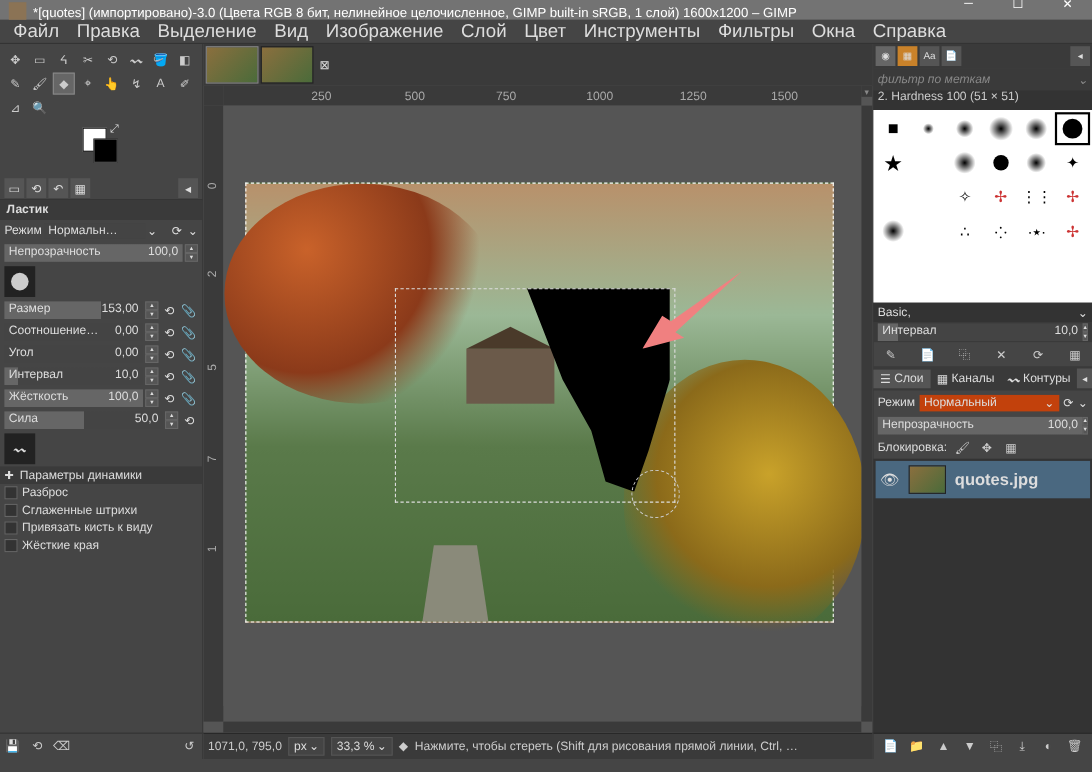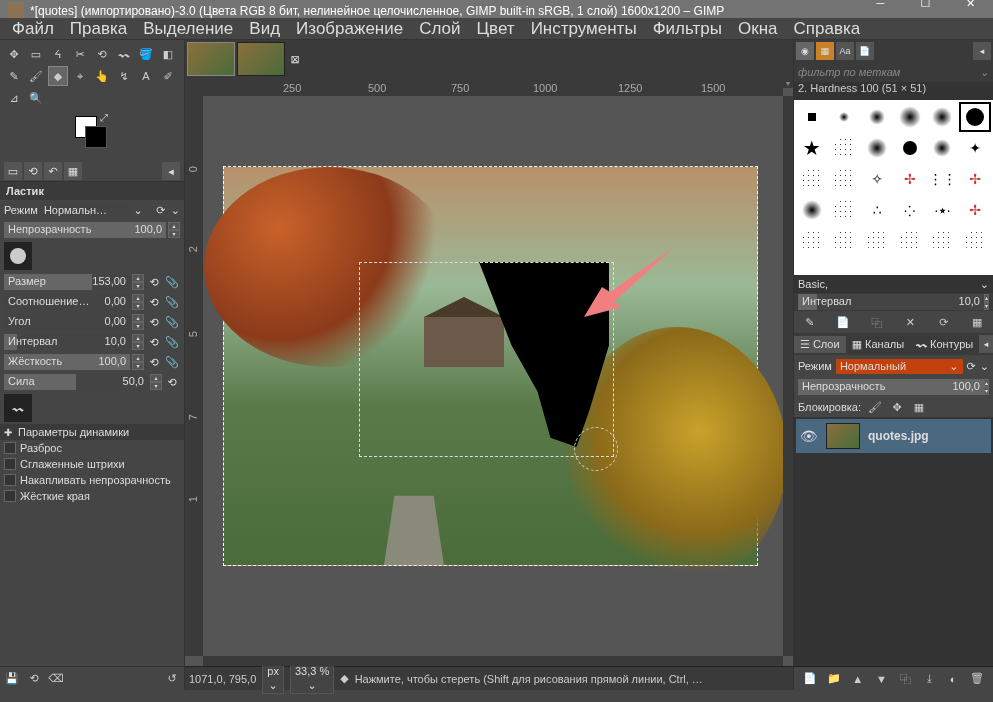--- a/index.html
+++ b/index.html
@@ -81,21 +81,21 @@
 .road { position: absolute; bottom: 0; left: 160px; width: 60px; height: 150px; background: #8a8a7a; transform: perspective(200px) rotateX(45deg); transform-origin: bottom; }
 .selection-rect { position: absolute; top: 95px; left: 135px; width: 255px; height: 195px; border: 1px dashed #ddd; }
 .erased { position: absolute; top: 95px; left: 255px; width: 130px; height: 185px; background: #000; clip-path: polygon(0 0, 100% 0, 100% 45%, 85% 80%, 75% 100%, 55% 95%, 45% 70%, 25% 45%); }
 .cursor-circle { position: absolute; top: 260px; left: 350px; width: 44px; height: 44px; border: 1px dashed #ccc; border-radius: 50%; }
 .arrow-annot { position: absolute; top: 80px; left: 360px; width: 90px; height: 70px; }
 .arrow-annot svg { width: 100%; height: 100%; }
 
 
 .statusbar { height: 24px; background: #3a3a3a; display: flex; align-items: center; padding: 0 4px; gap: 6px; border-top: 1px solid #222; }
 .status-item { font-size: 11px; color: #ccc; }
-.status-combo { background: #444; padding: 1px 4px; border: 1px solid #555; display: flex; align-items: center; gap: 2px; flex-direction: column; }
+.status-combo { background: #444; padding: 1px 4px; border: 1px solid #555; display: flex; align-items: center; gap: 2px; }
 .scrollbar-h { position: absolute; bottom: 0; left: 18px; right: 10px; height: 10px; background: #3a3a3a; }
 .scrollbar-v { position: absolute; top: 18px; right: 0; bottom: 10px; width: 10px; background: #3a3a3a; }
 
 
 .dock-tabs { height: 22px; display: flex; padding: 2px; gap: 2px; background: #3a3a3a; align-items: center; }
 .dock-tab { width: 18px; height: 18px; background: #555; display: flex; align-items: center; justify-content: center; font-size: 9px; }
 .dock-tab.active { background: #666; }
 .brush-filter { height: 20px; display: flex; align-items: center; padding: 0 4px; background: #3a3a3a; color: #888; font-style: italic; }
 .brush-info { height: 18px; padding: 0 4px; font-size: 11px; color: #ccc; background: #333; }
 .brush-grid { height: 175px; background: #fff; display: grid; grid-template-columns: repeat(6, 1fr); grid-auto-rows: 30px; gap: 1px; padding: 2px; overflow: hidden; position: relative; }
@@ -115,21 +115,21 @@
 .layer-tabs { height: 22px; display: flex; background: #3a3a3a; align-items: center; }
 .layer-tab { padding: 2px 6px; display: flex; align-items: center; gap: 3px; font-size: 11px; }
 .layer-tab.active { background: #555; }
 .layer-mode { height: 22px; display: flex; align-items: center; padding: 0 4px; gap: 4px; }
 .layer-opacity { height: 20px; display: flex; align-items: center; padding: 0 4px; }
 .layer-lock { height: 20px; display: flex; align-items: center; padding: 0 4px; gap: 6px; }
 .layer-list { flex: 1; background: #333; padding: 2px; }
 .layer-item { height: 34px; background: #4a6880; display: flex; align-items: center; gap: 8px; padding: 0 4px; }
 .layer-eye { width: 18px; font-size: 14px; }
 .layer-thumb { width: 34px; height: 26px; background: linear-gradient(135deg, #8b6f3e, #4a6b3a); border: 1px solid #222; }
-.layer-name { font-size: 12px; font-weight: bold; }
+.layer-name { font-size: 15px; font-weight: bold; }
 .layer-btnrow { height: 24px; display: flex; align-items: center; justify-content: space-around; padding: 0 4px; border-top: 1px solid #222; }
 </style>
 </head>
 <body>
 
 <div class="titlebar">
   <div class="icon"></div>
   <div class="title">*[quotes] (импортировано)-3.0 (Цвета RGB 8 бит, нелинейное целочисленное, GIMP built-in sRGB, 1 слой) 1600x1200 – GIMP</div>
   <div class="winbtn">─</div>
   <div class="winbtn">☐</div>
@@ -291,21 +291,21 @@
     <div class="checkbox-row">
         <div class="checkbox"></div>
         <span>Разброс</span>
       </div>
     <div class="checkbox-row">
         <div class="checkbox"></div>
         <span>Сглаженные штрихи</span>
       </div>
     <div class="checkbox-row">
         <div class="checkbox"></div>
-        <span>Накапливать непрозрачность</span>
+        <span>Привязать кисть к виду</span>
       </div>
     <div class="checkbox-row">
         <div class="checkbox"></div>
         <span>Жёсткие края</span>
       </div>
     <div class="panel-footer">
       <span class="footer-icon">💾</span>
       <span class="footer-icon">⟲</span>
       <span class="footer-icon">⌫</span>
       <span style="flex:1"></span>

